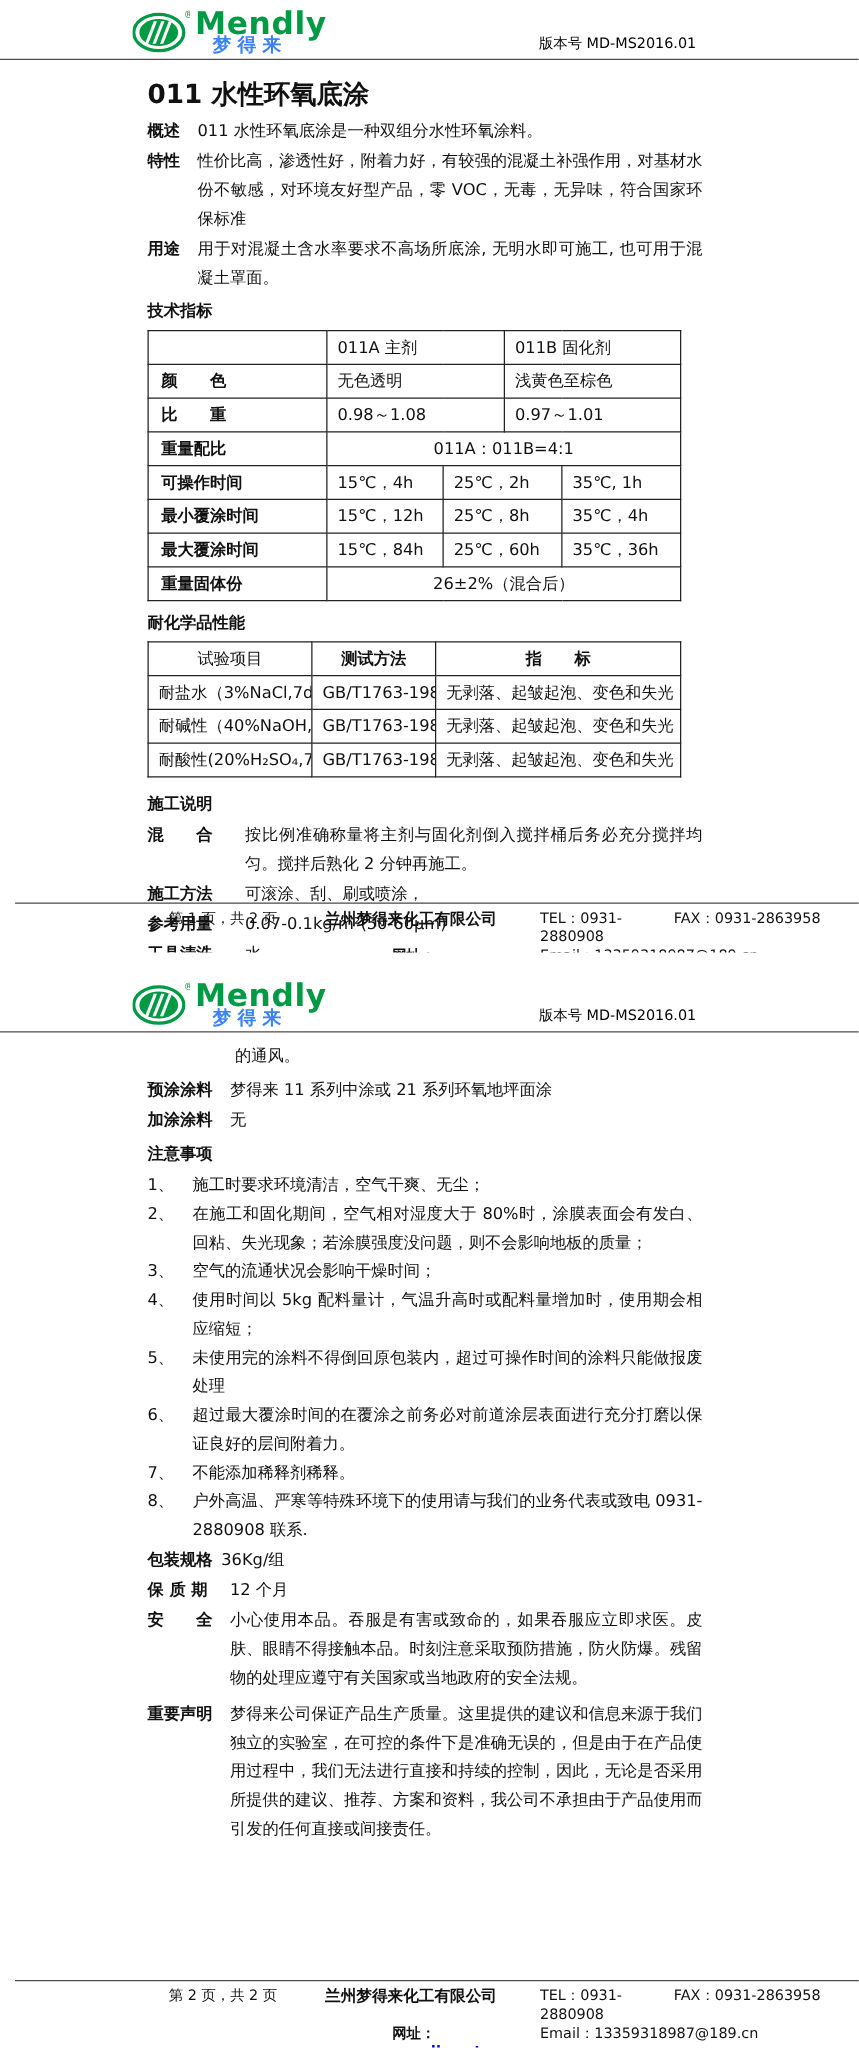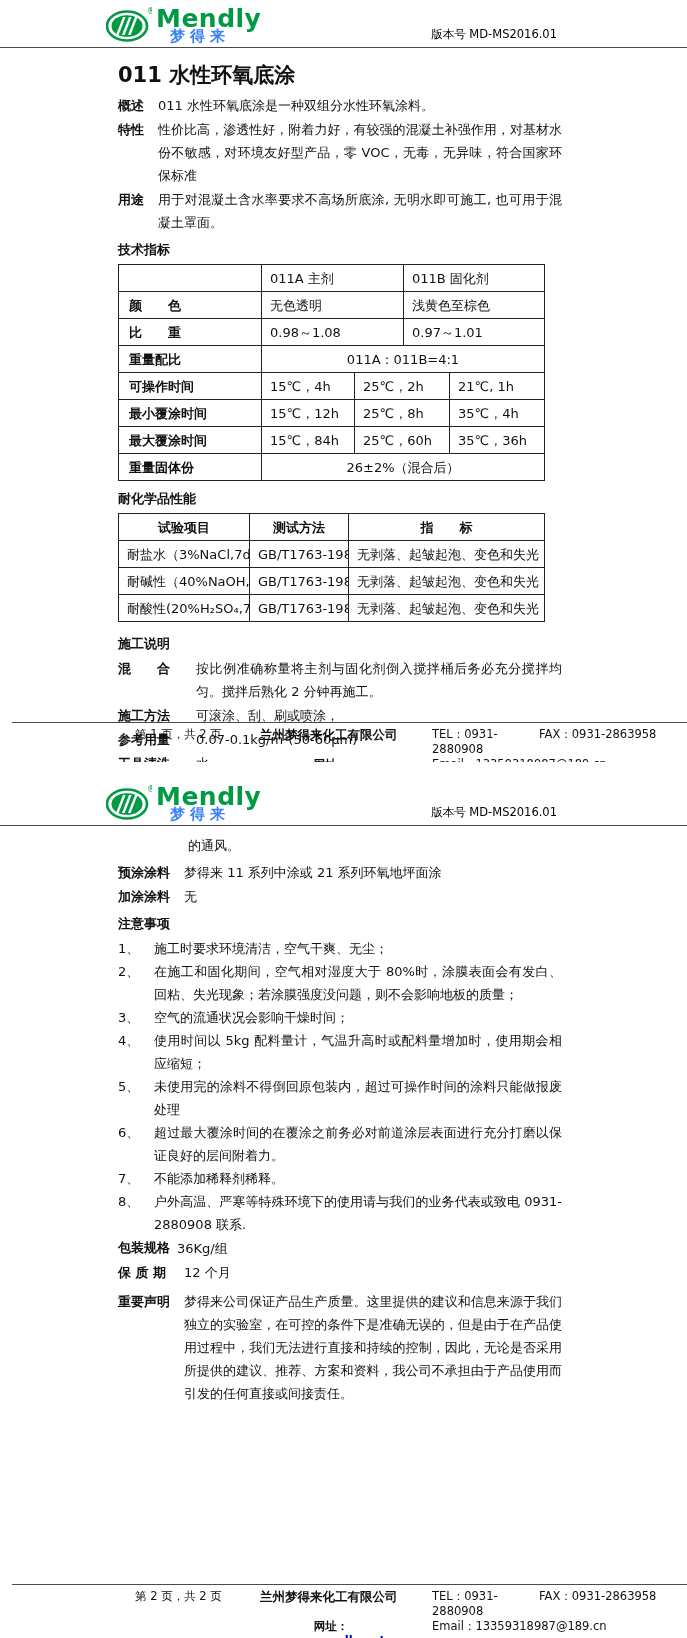--- a/index.html
+++ b/index.html
@@ -113,21 +113,21 @@
         <td colspan="2">0.97～1.01</td>
       </tr>
       <tr>
         <td class="lab" style="font-weight:bold">重量配比</td>
         <td colspan="4" class="c">011A：011B=4:1</td>
       </tr>
       <tr>
         <td class="lab" style="font-weight:bold">可操作时间</td>
         <td>15℃，4h</td>
         <td colspan="2">25℃，2h</td>
-        <td>21℃, 1h</td>
+        <td>35℃, 1h</td>
       </tr>
       <tr>
         <td class="lab" style="font-weight:bold">最小覆涂时间</td>
         <td>15℃，12h</td>
         <td colspan="2">25℃，8h</td>
         <td>35℃，4h</td>
       </tr>
       <tr>
         <td class="lab" style="font-weight:bold">最大覆涂时间</td>
         <td>15℃，84h</td>
@@ -143,21 +143,21 @@
 
     <div class="sec-h">耐化学品性能</div>
     <table>
       <colgroup>
           <col style="width:131px">
           <col style="width:99px">
           <col style="width:196px">
         </colgroup>
       <tbody>
           <tr>
-        <td class="c" style="font-weight:bold">试验项目</td>
+        <td class="c" style="font-weight:normal">试验项目</td>
         <td class="c" style="font-weight:bold">测试方法</td>
         <td class="c" style="font-weight:bold">指　　标</td>
       </tr>
       <tr>
         <td class="c">耐盐水（3%NaCl,7d</td>
         <td class="c">GB/T1763-1989</td>
         <td class="c">无剥落、起皱起泡、变色和失光</td>
       </tr>
       <tr>
         <td class="c">耐碱性（40%NaOH,7d）</td>
@@ -280,20 +280,24 @@
       </div>
 
     <div class="row inline-row">
       <span class="lbl">包装规格</span>
       <span>36Kg/组</span>
     </div>
     <div class="row">
       <span class="lbl lbl-p2">保 质 期</span>
       <span class="val">12 个月</span>
     </div>
+    <div class="row">
+      <span class="lbl lbl-p2">安　　全</span>
+      <span class="val">小心使用本品。吞服是有害或致命的，如果吞服应立即求医。皮肤、眼睛不得接触本品。时刻注意采取预防措施，防火防爆。残留物的处理应遵守有关国家或当地政府的安全法规。</span>
+    </div>
     <div class="row" style="margin-top:6px">
       <span class="lbl lbl-p2">重要声明</span>
       <span class="val">梦得来公司保证产品生产质量。这里提供的建议和信息来源于我们独立的实验室，在可控的条件下是准确无误的，但是由于在产品使用过程中，我们无法进行直接和持续的控制，因此，无论是否采用所提供的建议、推荐、方案和资料，我公司不承担由于产品使用而引发的任何直接或间接责任。</span>
     </div>
   </div>
 
   <div class="page-footer" style="top:822px">
     <div class="f-row f-row1">
       <span class="f-c1">第 2 页，共 2 页</span>
       <span class="f-c2 f-company">兰州梦得来化工有限公司</span>

